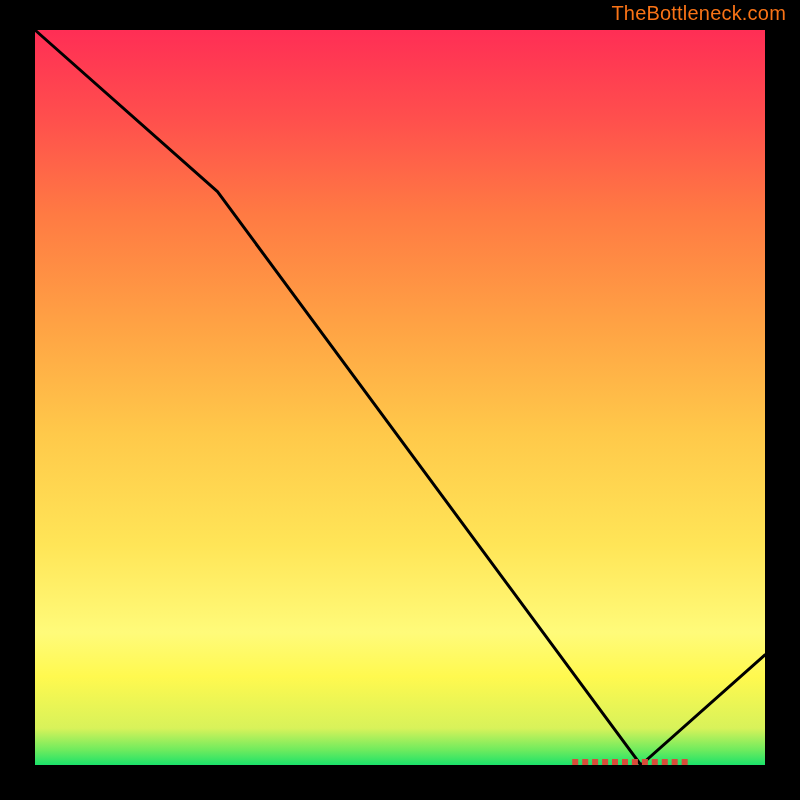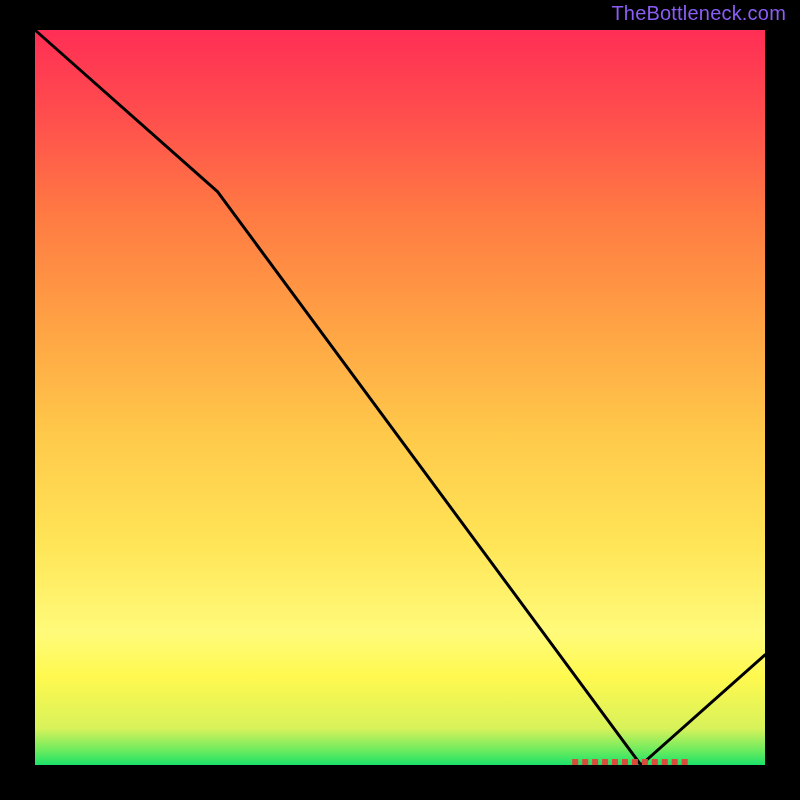--- a/index.html
+++ b/index.html
@@ -14,21 +14,21 @@
   .frame {
     position: relative;
     width: 800px;
     height: 800px;
     background: #000;
   }
   .attribution {
     position: absolute;
     top: 2px;
     right: 14px;
-    color: #8b5cf6;
+    color: #f97316;
     font-size: 20px;
     font-weight: 500;
     letter-spacing: 0.2px;
   }
   .plot {
     position: absolute;
     left: 35px;
     top: 30px;
     width: 730px;
     height: 735px;

